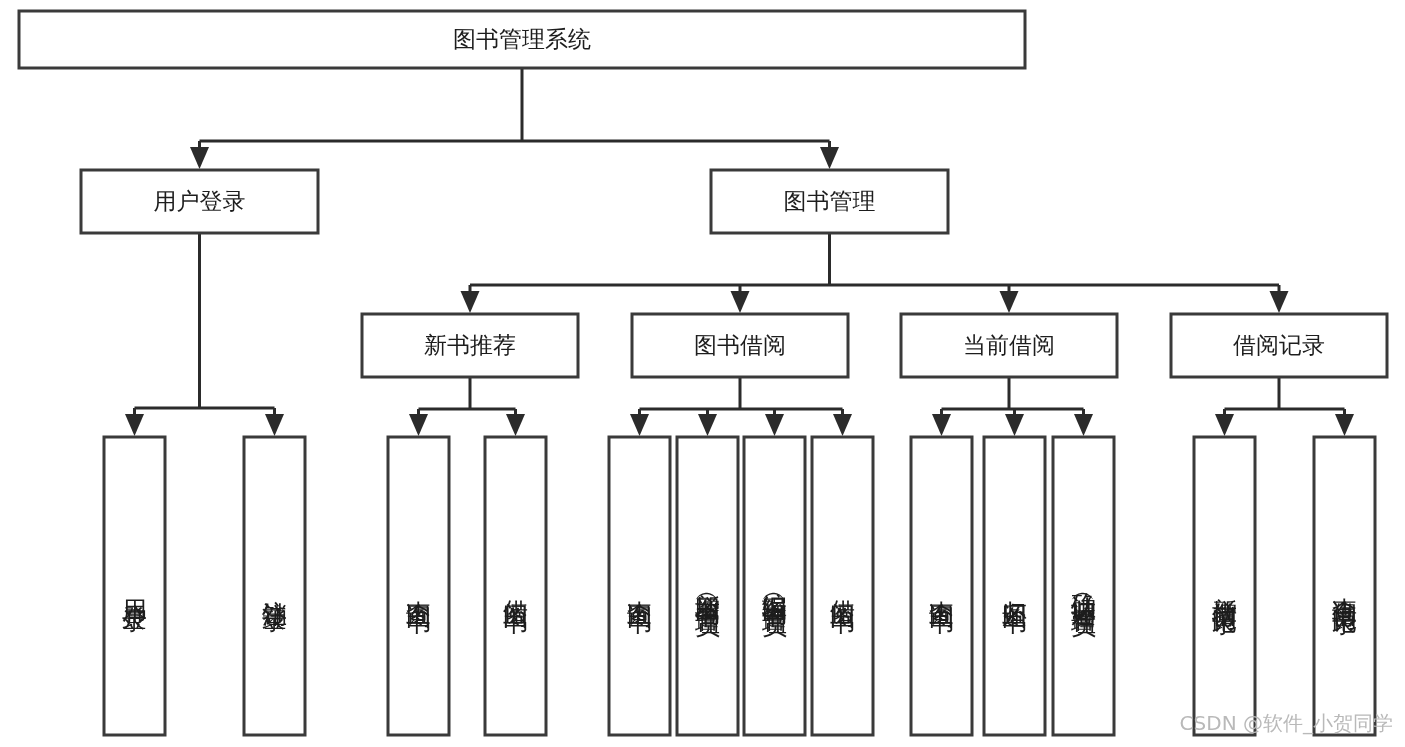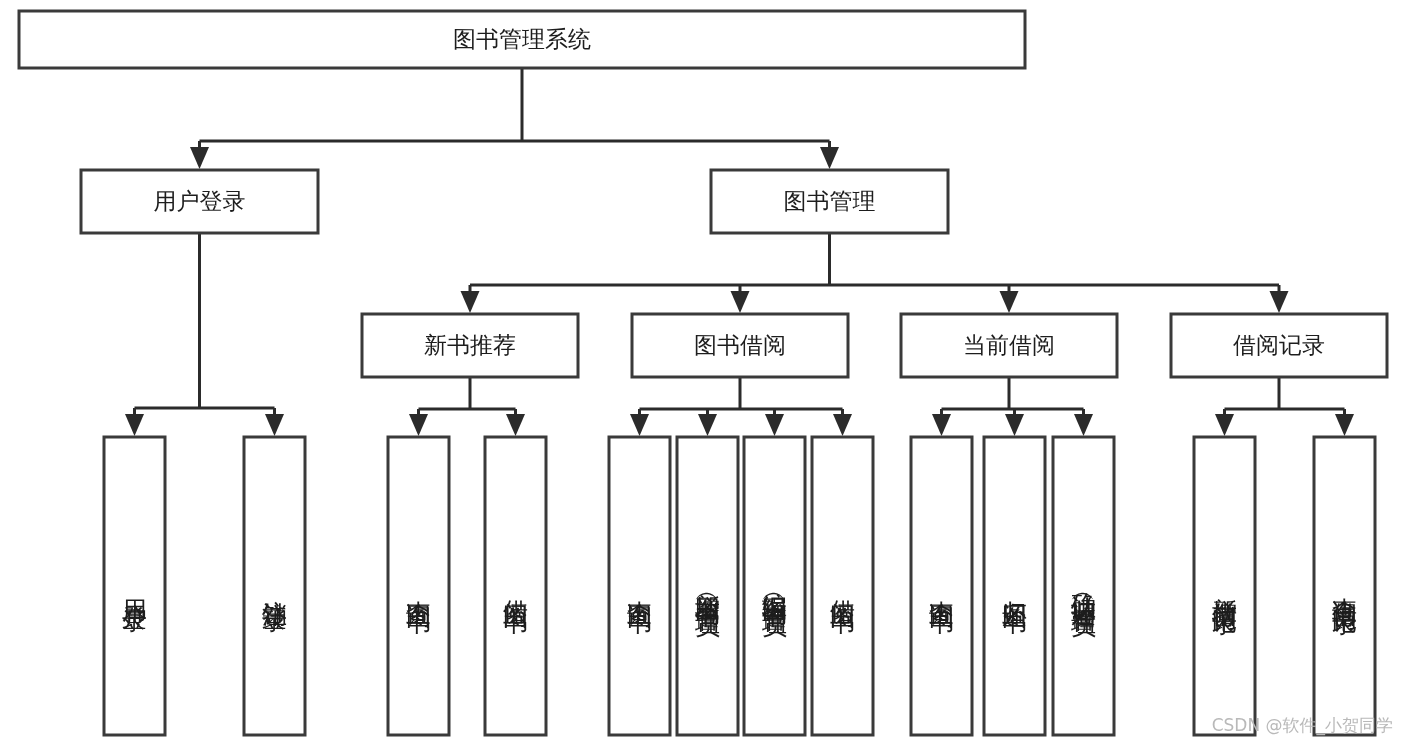--- a/index.html
+++ b/index.html
@@ -61,21 +61,21 @@
     justify-content: center;
     text-align: center;
     white-space: nowrap;
     pointer-events: none;
   }
   #watermark {
     position: absolute;
     right: 12px;
     bottom: 4px;
     font-family: "DejaVu Sans", "Liberation Sans", sans-serif;
-    font-size: 17px;
+    font-size: 20px;
     color: #b9b9b9;
     white-space: nowrap;
   }
 </style>
 </head>
 <body>
 
 <div id="diagram-root">
   <svg id="flow-svg" viewBox="0 0 1405 747">
     <g id="edge-layer">

